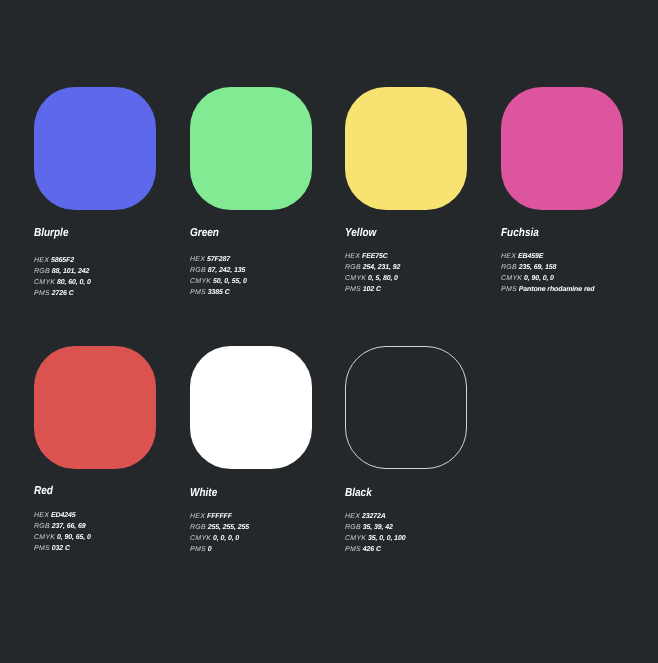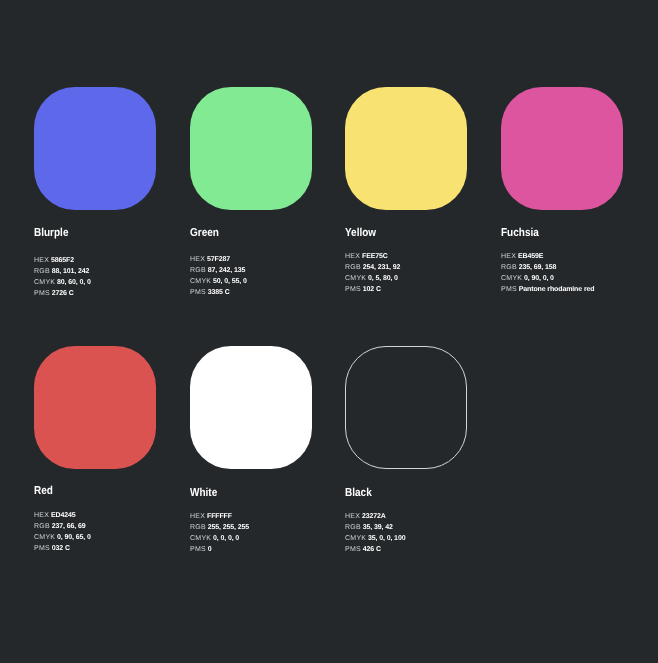--- a/index.html
+++ b/index.html
@@ -5,21 +5,21 @@
 <style>
   html, body { margin:0; padding:0; }
   body {
     width:658px; height:663px;
     background:#24282b;
     font-family:"Liberation Sans", sans-serif;
     overflow:hidden;
     -webkit-font-smoothing:antialiased;
     text-rendering:geometricPrecision;
   }
-  #palette { position:absolute; left:0; top:0; width:658px; height:663px; }
+  #palette { position:absolute; left:0; top:0; width:658px; height:663px;font-style:italic; }
   .card { position:absolute; width:122px; }
   .swatch { position:absolute; left:0; top:0; width:122px; height:123px;
             border-radius:41px; box-sizing:border-box; }
   .name { position:absolute; left:0; font-size:11.5px; font-weight:bold;
           color:#ffffff; line-height:12px; white-space:nowrap;
           transform:scaleX(0.87); transform-origin:left top; }
   .specs { position:absolute; left:0; }
   .spec { font-size:7px; color:#ccd1d5; line-height:11px; white-space:nowrap;
           letter-spacing:-0.12px; }
   .spec .val { color:#ffffff; font-weight:bold; }

